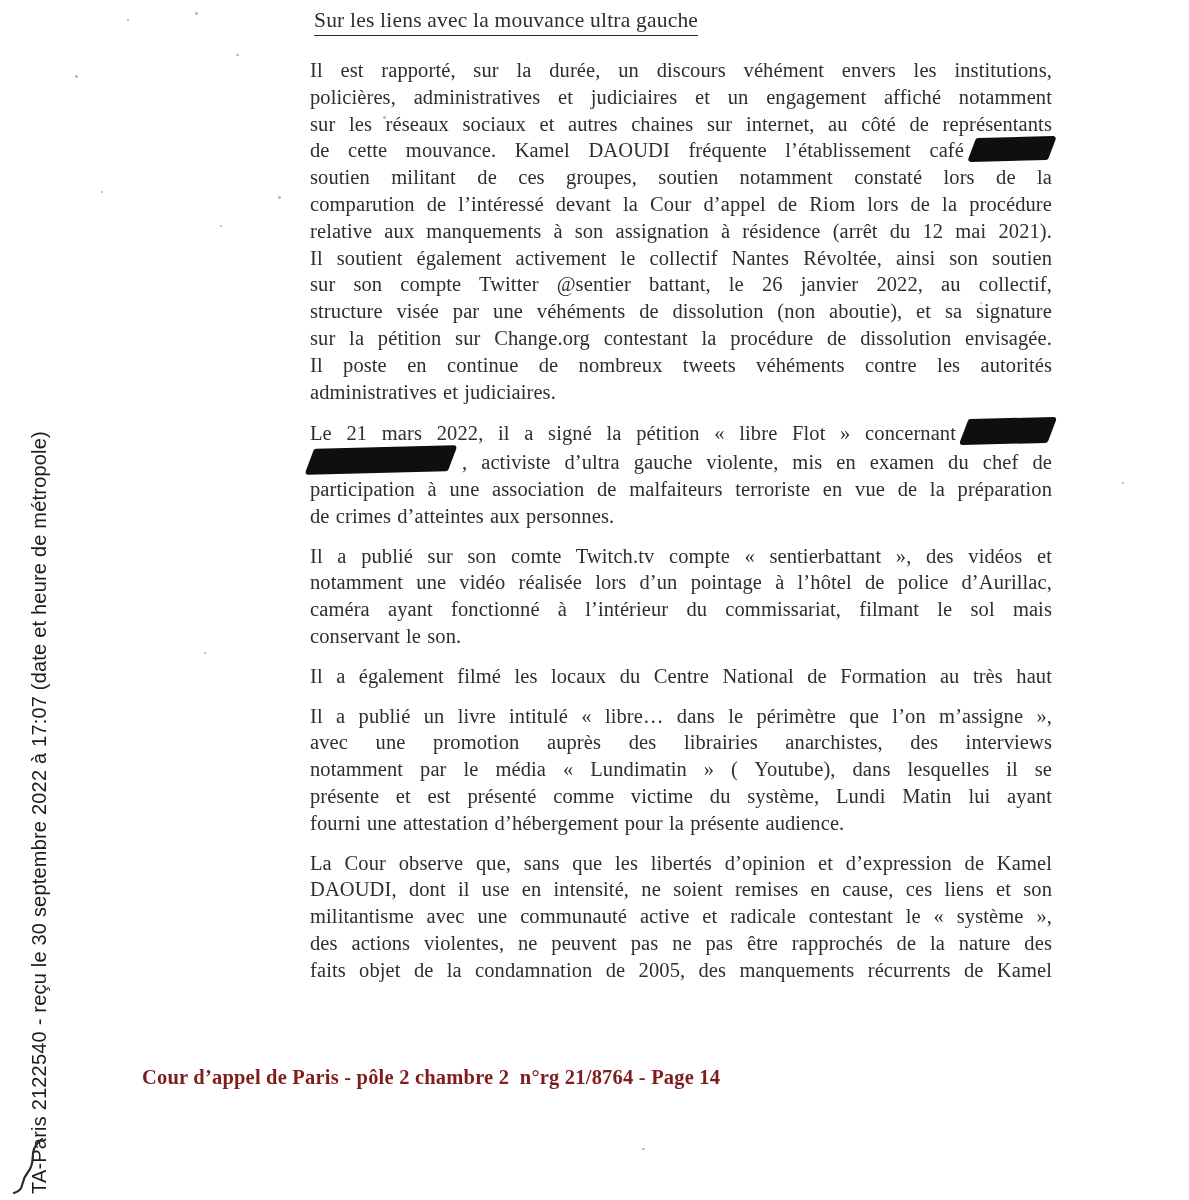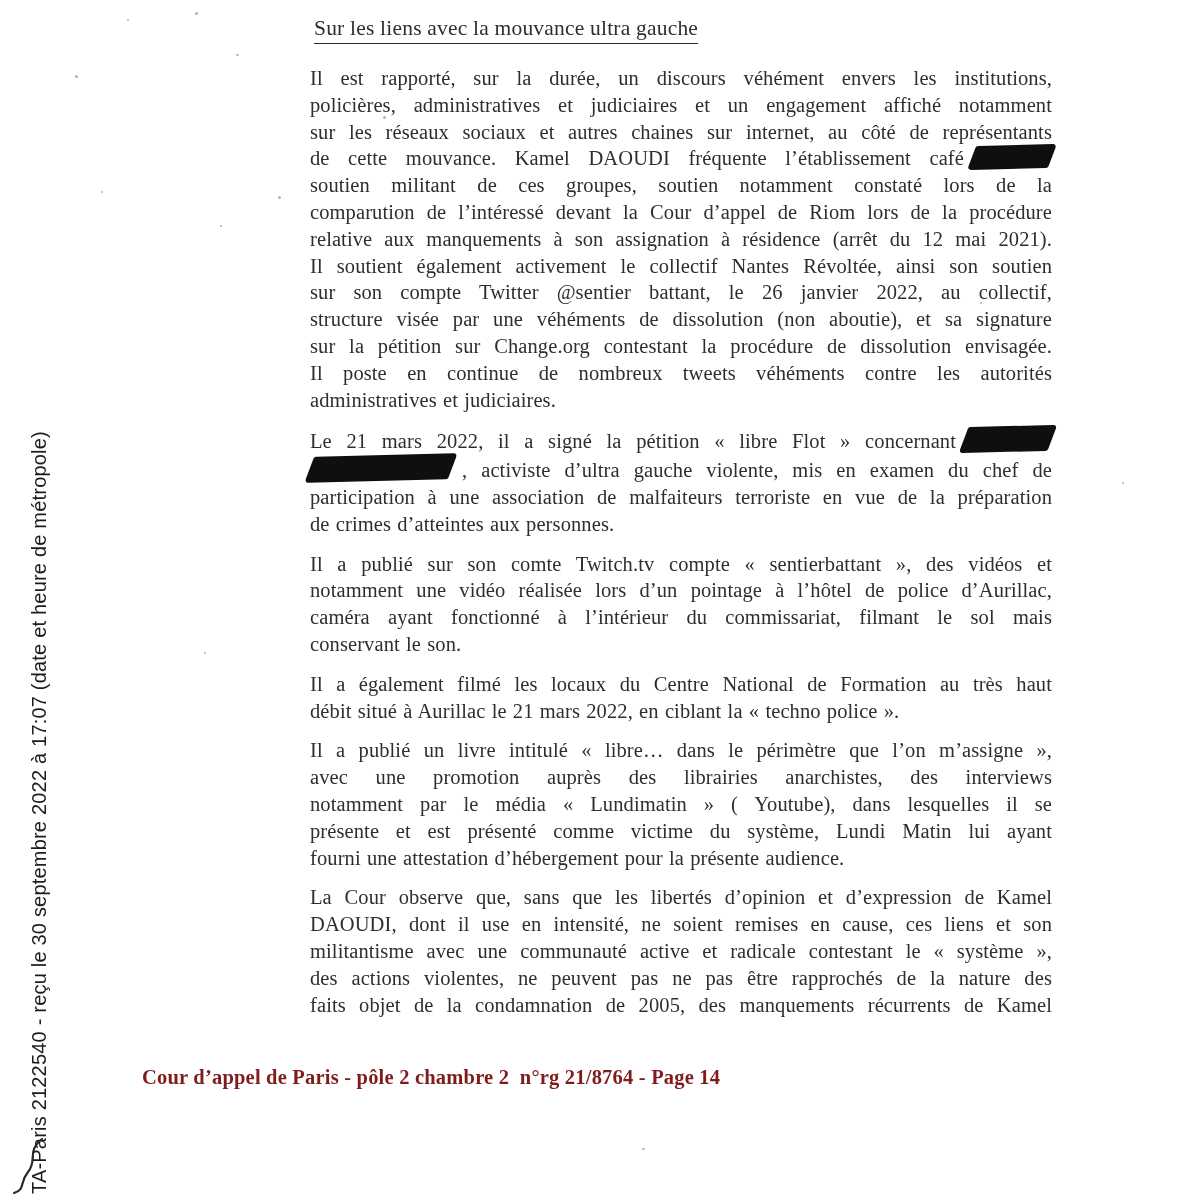--- a/index.html
+++ b/index.html
@@ -9,21 +9,21 @@
     height: 1200px;
     background: #ffffff;
     overflow: hidden;
     font-family: "Liberation Serif", serif;
     color: #2e2e2e;
   }
   
   .column {
     position: absolute;
     left: 310px;
-    top: 16px;
+    top: 8px;
     width: 742px;
     font-family: Liberation Serif, serif;
   }
   .heading {
     font-size: 21.5px;
     font-weight: normal;
     margin: 0 0 14px 4px;
     display: inline-block;
     border-bottom: 1.6px solid #2b2b2b;
     padding-bottom: 2px;
@@ -125,21 +125,20 @@
           <div class="line last"><span>de crimes d’atteintes aux personnes.</span></div>
         </div>
         <div class="paragraph">
           <div class="line"><span>Il a publié sur son comte Twitch.tv compte « sentierbattant », des vidéos et</span></div>
           <div class="line"><span>notamment une vidéo réalisée lors d’un pointage à l’hôtel de police d’Aurillac,</span></div>
           <div class="line"><span>caméra ayant fonctionné à l’intérieur du commissariat, filmant le sol mais</span></div>
           <div class="line last"><span>conservant le son.</span></div>
         </div>
         <div class="paragraph">
           <div class="line"><span>Il a également filmé les locaux du Centre National de Formation au très haut</span></div>
-          <div class="line last"><span>débit situé à Aurillac le 21 mars 2022, en ciblant la « techno police ».</span></div>
         </div>
         <div class="paragraph">
           <div class="line"><span>Il a publié un livre intitulé « libre… dans le périmètre que l’on m’assigne »,</span></div>
           <div class="line"><span>avec une promotion auprès des librairies anarchistes, des interviews</span></div>
           <div class="line"><span>notamment par le média « Lundimatin » ( Youtube), dans lesquelles il se</span></div>
           <div class="line"><span>présente et est présenté comme victime du système, Lundi Matin lui ayant</span></div>
           <div class="line last"><span>fourni une attestation d’hébergement pour la présente audience.</span></div>
         </div>
         <div class="paragraph">
           <div class="line"><span>La Cour observe que, sans que les libertés d’opinion et d’expression de Kamel</span></div>

